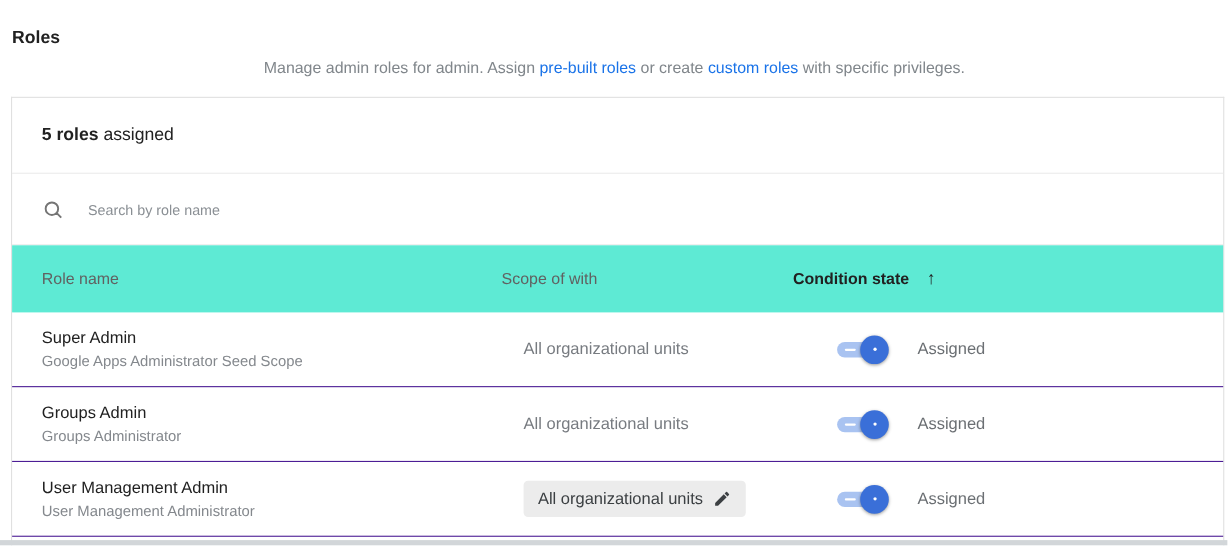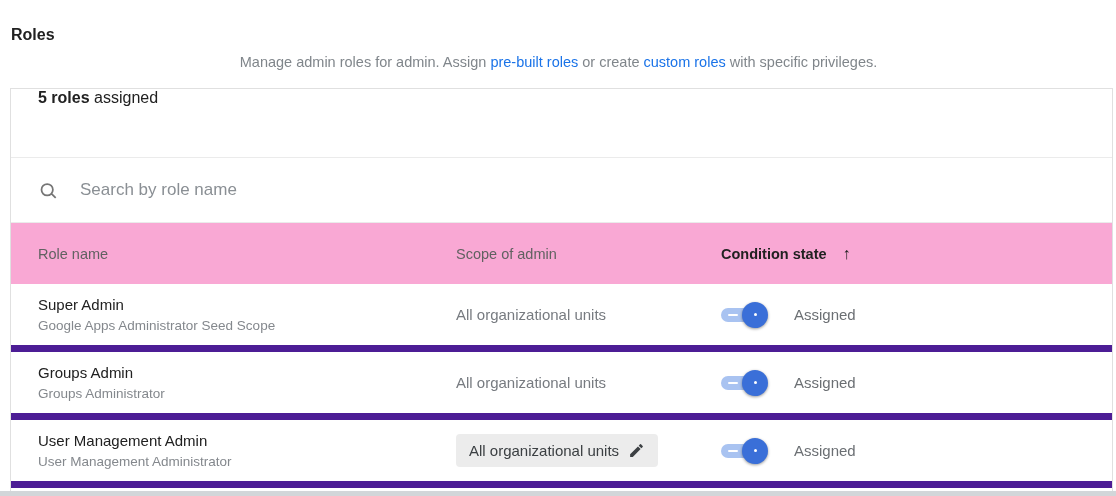--- a/index.html
+++ b/index.html
@@ -22,21 +22,21 @@
   
   .card {
     position:absolute; left:10px; top:88px;
     width:1103px; height:408px;
     background:#fff;
     border:1px solid #e0e0e0; border-bottom:none;
   }
 
   .card-header {
     height:69px;
-    display:flex; justify-content:space-between;
+    display:flex; align-items:center; justify-content:space-between;
     padding:0 28px 0 27px;
     border-bottom:1px solid #ebebeb;
     gap:24px;
   }
   .roles-count { font-size:16px; color:#212121; }
   .roles-count .bold { font-weight:bold; }
   .create-btn {
     background:none; border:none; cursor:pointer;
     color:#1a73e8; font-family:inherit;
     font-size:15px; font-weight:bold; letter-spacing:0.3px;
@@ -46,52 +46,53 @@
   .search-row {
     height:65px;
     display:flex; align-items:center;
     padding:0 27px;
     border-bottom:1px solid #ebebeb;
   }
   .search-icon { display:inline-flex; margin-top:2px; }
   .search-input {
     border:none; outline:none; flex:1;
     margin-left:19px;
-    font-family:inherit; font-size:17px; color:#212121;
+    font-family:inherit; font-size:13px; color:#212121;
     background:transparent;
   }
   .search-input::placeholder { color:#8a8f94; opacity:1; }
 
   
   .cols {
     display:grid;
     grid-template-columns:418px 265px 255px 1fr;
     padding-left:27px;
   }
   .thead {
     height:61px;
-    background:#f9a8d4;
+    background:#5eead4;
     align-items:center;
     font-size:14.5px; color:#616161;
   }
   .th { display:flex; align-items:center; cursor:pointer; }
   .th.sorted { color:#212121; font-weight:bold; }
   .sort-arrow { font-size:16px; margin-left:16px; font-weight:bold; color:#212121; }
   .help-badge {
     width:18px; height:18px; border-radius:50%;
     background:#616161; color:#fff;
     font-size:12px; font-weight:bold;
     display:inline-flex; align-items:center; justify-content:center;
     margin-left:14px; cursor:pointer;
   }
 
   .trow {
     height:68px;
     align-items:center;
-    border-bottom:7px solid #4c1d95;
+    border-bottom:1px solid #4c1d95;
+    gap:20px;
   }
   .name-cell { display:flex; flex-direction:column; justify-content:center; }
   .role-name { font-size:15px; color:#212121; line-height:17px; }
   .role-desc { font-size:13.5px; color:#84888d; margin-top:5px; line-height:15px; }
   .scope-text { font-size:15px; color:#777b80; }
   .scope-chip {
     display:inline-flex; align-items:center;
     background:#ececec; border-radius:4px;
     padding:8px 13px;
     font-size:15px; color:#3c4043;
@@ -153,21 +154,21 @@
         </svg>
     </span>
     <input class="search-input" type="text" placeholder="Search by role name" style="">
   </div>
 
   <div class="thead cols">
     <div class="th">
         <span>Role name</span>
       </div>
     <div class="th">
-        <span>Scope of admin</span>
+        <span>Scope of with</span>
       </div>
     <div class="th sorted">
       <span>Condition state</span>
       <span class="sort-arrow">↑</span>
     </div>
   </div>
 
   <div class="trow cols">
     <div class="name-cell">
       <span class="role-name">Super Admin</span>

